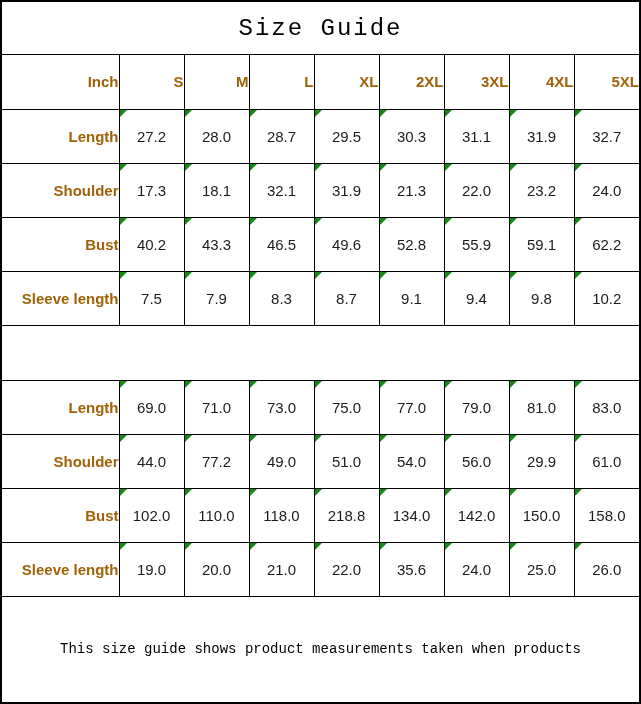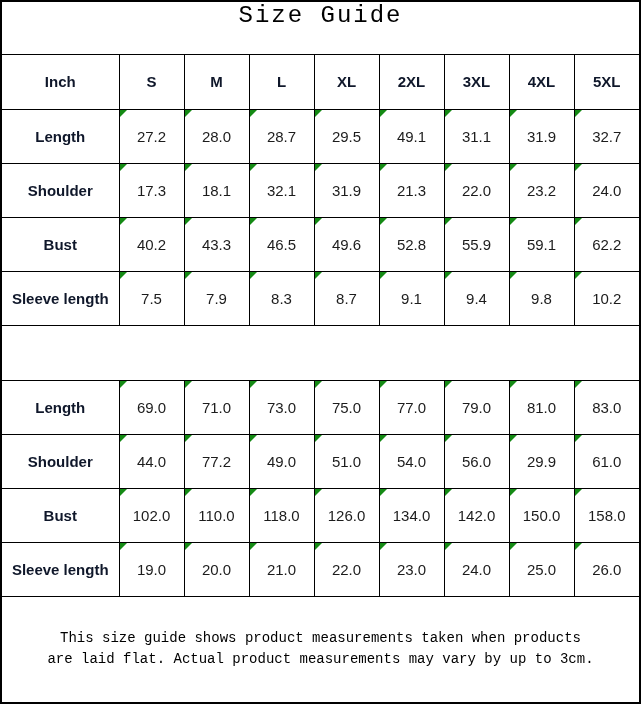--- a/index.html
+++ b/index.html
@@ -9,35 +9,35 @@
   .sheet {
     width: 641px; height: 704px;
     border: 2px solid #000;
     background: #fff;
     display: flex; flex-direction: column;
   }
 
   .title-row {
     height: 53px; flex: 0 0 53px;
     border-bottom: 1px solid #000;
-    display: flex; align-items: flex-start; justify-content: center;
+    display: flex; align-items: center; justify-content: center;
   }
   .title-text {
     font-family: "Liberation Mono", "DejaVu Sans Mono", monospace;
     font-size: 24px; letter-spacing: 2px; color: #000;
   }
 
   table.size-table { border-collapse: collapse; table-layout: fixed; width: 100%; flex: 0 0 auto; }
   .size-table tr { height: 54px; }
   .size-table th, .size-table td {
     border: 1px solid #000;
     text-align: center; vertical-align: middle;
     font-size: 15px; padding: 0; overflow: hidden;
   }
-  .size-table th { font-weight: bold; color: #0f172a; font-size: 15px; }
+  .size-table th { font-weight: bold; color: #a16207; font-size: 15px; text-align: right; }
   .size-table th:first-child, .size-table td:first-child { border-left: none; }
   .size-table th:last-child,  .size-table td:last-child  { border-right: none; }
   table.first-table tr:first-child th { border-top: none; }
 
   td.v { position: relative; font-weight: normal; color: #1c1c1c; }
   .tri {
     position: absolute; top: 0; left: 0;
     width: 8px; height: 8px;
     background: #148a14;
     clip-path: polygon(0 0, 100% 0, 0 100%);
@@ -87,21 +87,21 @@
       <th>3XL</th>
       <th>4XL</th>
       <th>5XL</th>
     </tr>
     <tr>
       <th>Length</th>
       <td class="v"><i class="tri"></i><span>27.2</span></td>
       <td class="v"><i class="tri"></i><span>28.0</span></td>
       <td class="v"><i class="tri"></i><span>28.7</span></td>
       <td class="v"><i class="tri"></i><span>29.5</span></td>
-      <td class="v"><i class="tri"></i><span>49.1</span></td>
+      <td class="v"><i class="tri"></i><span>30.3</span></td>
       <td class="v"><i class="tri"></i><span>31.1</span></td>
       <td class="v"><i class="tri"></i><span>31.9</span></td>
       <td class="v"><i class="tri"></i><span>32.7</span></td>
     </tr>
     <tr>
       <th>Shoulder</th>
       <td class="v"><i class="tri"></i><span>17.3</span></td>
       <td class="v"><i class="tri"></i><span>18.1</span></td>
       <td class="v"><i class="tri"></i><span>32.1</span></td>
       <td class="v"><i class="tri"></i><span>31.9</span></td>
@@ -170,38 +170,37 @@
       <td class="v"><i class="tri"></i><span>54.0</span></td>
       <td class="v"><i class="tri"></i><span>56.0</span></td>
       <td class="v"><i class="tri"></i><span>29.9</span></td>
       <td class="v"><i class="tri"></i><span>61.0</span></td>
     </tr>
     <tr>
       <th>Bust</th>
       <td class="v"><i class="tri"></i><span>102.0</span></td>
       <td class="v"><i class="tri"></i><span>110.0</span></td>
       <td class="v"><i class="tri"></i><span>118.0</span></td>
-      <td class="v"><i class="tri"></i><span>126.0</span></td>
+      <td class="v"><i class="tri"></i><span>218.8</span></td>
       <td class="v"><i class="tri"></i><span>134.0</span></td>
       <td class="v"><i class="tri"></i><span>142.0</span></td>
       <td class="v"><i class="tri"></i><span>150.0</span></td>
       <td class="v"><i class="tri"></i><span>158.0</span></td>
     </tr>
     <tr>
       <th>Sleeve length</th>
       <td class="v"><i class="tri"></i><span>19.0</span></td>
       <td class="v"><i class="tri"></i><span>20.0</span></td>
       <td class="v"><i class="tri"></i><span>21.0</span></td>
       <td class="v"><i class="tri"></i><span>22.0</span></td>
-      <td class="v"><i class="tri"></i><span>23.0</span></td>
+      <td class="v"><i class="tri"></i><span>35.6</span></td>
       <td class="v"><i class="tri"></i><span>24.0</span></td>
       <td class="v"><i class="tri"></i><span>25.0</span></td>
       <td class="v"><i class="tri"></i><span>26.0</span></td>
     </tr>
   </tbody>
     </table>
 
   <div class="footer-note">
     <div>This size guide shows product measurements taken when products</div>
-    <div>are laid flat. Actual product measurements may vary by up to 3cm.</div>
   </div>
 
 </div>
 
 </body></html>

